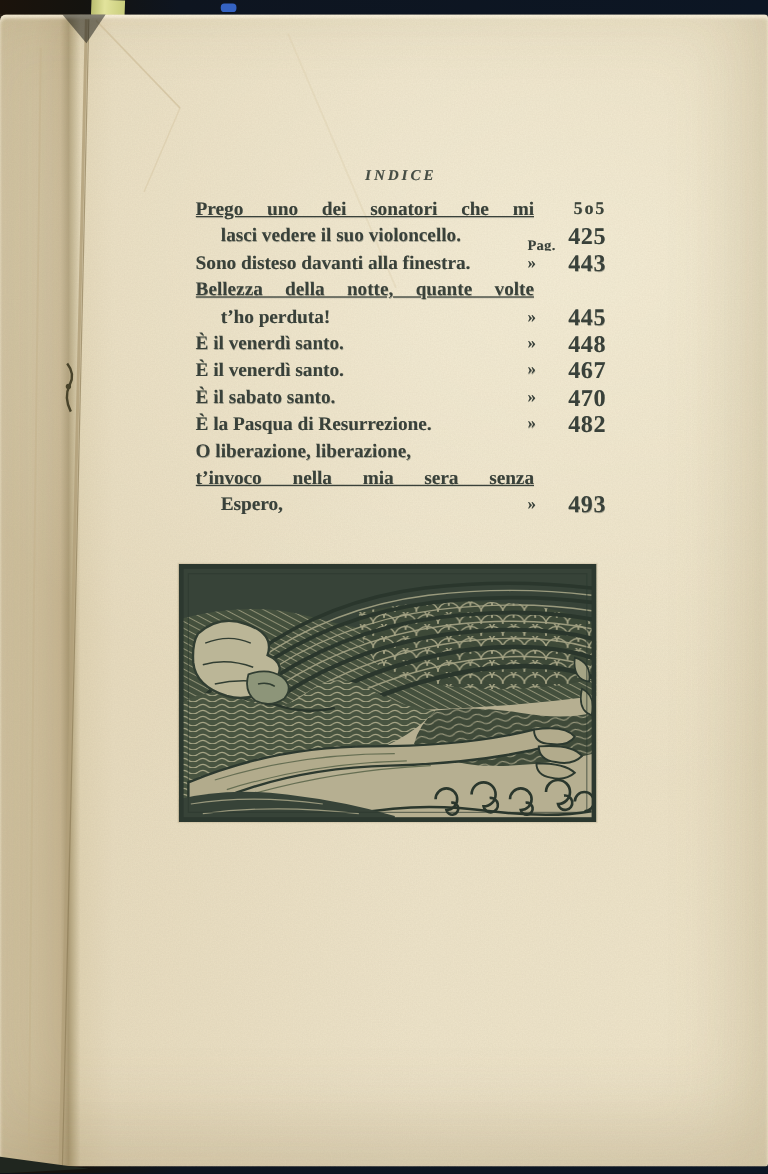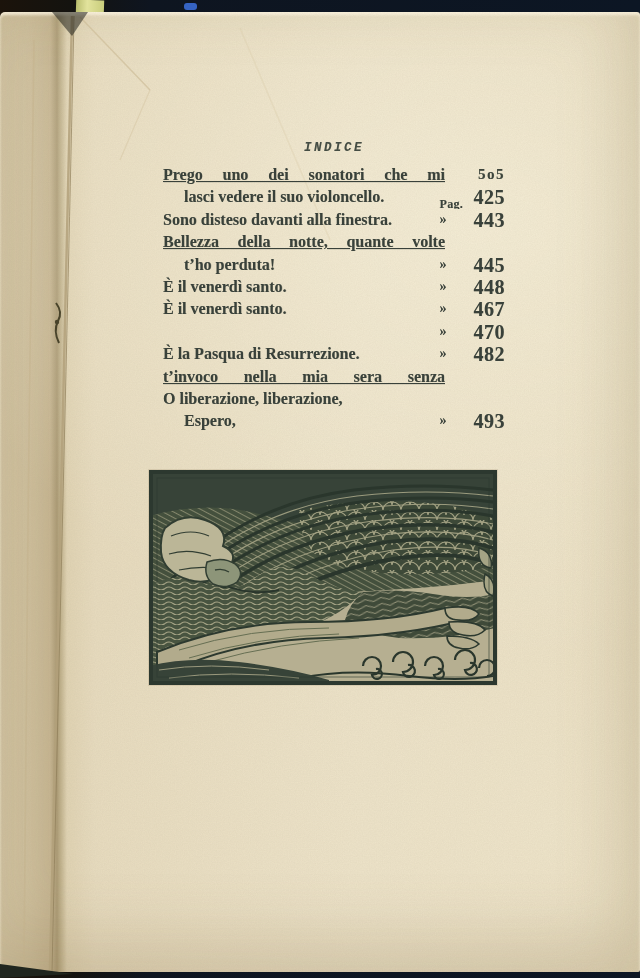--- a/index.html
+++ b/index.html
@@ -27,21 +27,21 @@
     box-shadow:inset 0 3px 3px rgba(255,248,228,.8), inset 0 -40px 60px rgba(140,118,76,.18), inset -30px 0 60px rgba(150,128,86,.12);
   }
   .details-svg{position:absolute;inset:0;width:640px;height:978px;z-index:3;pointer-events:none;}
   .content{position:absolute;inset:0;z-index:4;}
   .header-row{
     position:absolute;left:163px;top:137px;width:342px;height:20px;
     color:#454d44;text-align:center;
   }
   .title{
     font-style:italic;font-weight:bold;font-size:12.5px;letter-spacing:2.5px;
-    display:inline-block;text-shadow:.3px .3px 0 rgba(69,77,68,.4);font-family:Liberation Mono, monospace;
+    display:inline-block;text-shadow:.3px .3px 0 rgba(69,77,68,.4);
   }
   .pagenum{
     position:absolute;right:0;top:-2px;font-weight:bold;font-size:15px;letter-spacing:1.5px;
     color:#3c443b;text-shadow:.3px .3px 0 rgba(60,68,59,.4);margin-top:31px;
   }
   .toc{
     position:absolute;left:163px;top:164px;width:342px;
     color:#39413a;font-weight:bold;font-size:16px;
     text-shadow:.35px .35px 0 rgba(57,65,58,.38);
   }
@@ -137,34 +137,35 @@
         </div>
         <div class="toc-entry">
           <div class="toc-line last">
             <span class="t">È il venerdì santo.</span>
             <span class="ref">»</span>
             <span class="num">467</span>
           </div>
         </div>
         <div class="toc-entry">
           <div class="toc-line last">
+            <span class="t">È il sabato santo.</span>
             <span class="ref">»</span>
             <span class="num">470</span>
           </div>
         </div>
         <div class="toc-entry">
           <div class="toc-line last">
             <span class="t">È la Pasqua di Resurrezione.</span>
             <span class="ref">»</span>
             <span class="num">482</span>
           </div>
         </div>
         <div class="toc-entry">
+          <div class="toc-line">O liberazione, liberazione,</div>
           <div class="toc-line fill">t’invoco nella mia sera senza</div>
-          <div class="toc-line">O liberazione, liberazione,</div>
           <div class="toc-line last indent">
             <span class="t">Espero,</span>
             <span class="ref">»</span>
             <span class="num">493</span>
           </div>
         </div>
       </div>
 
     <div class="illustration">
       <svg viewBox="0 0 348 215" xmlns="http://www.w3.org/2000/svg">

